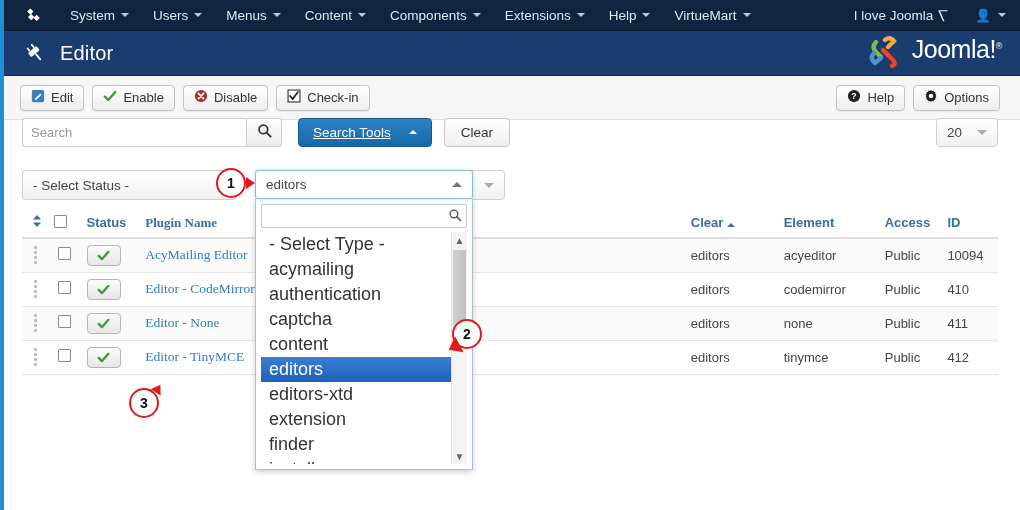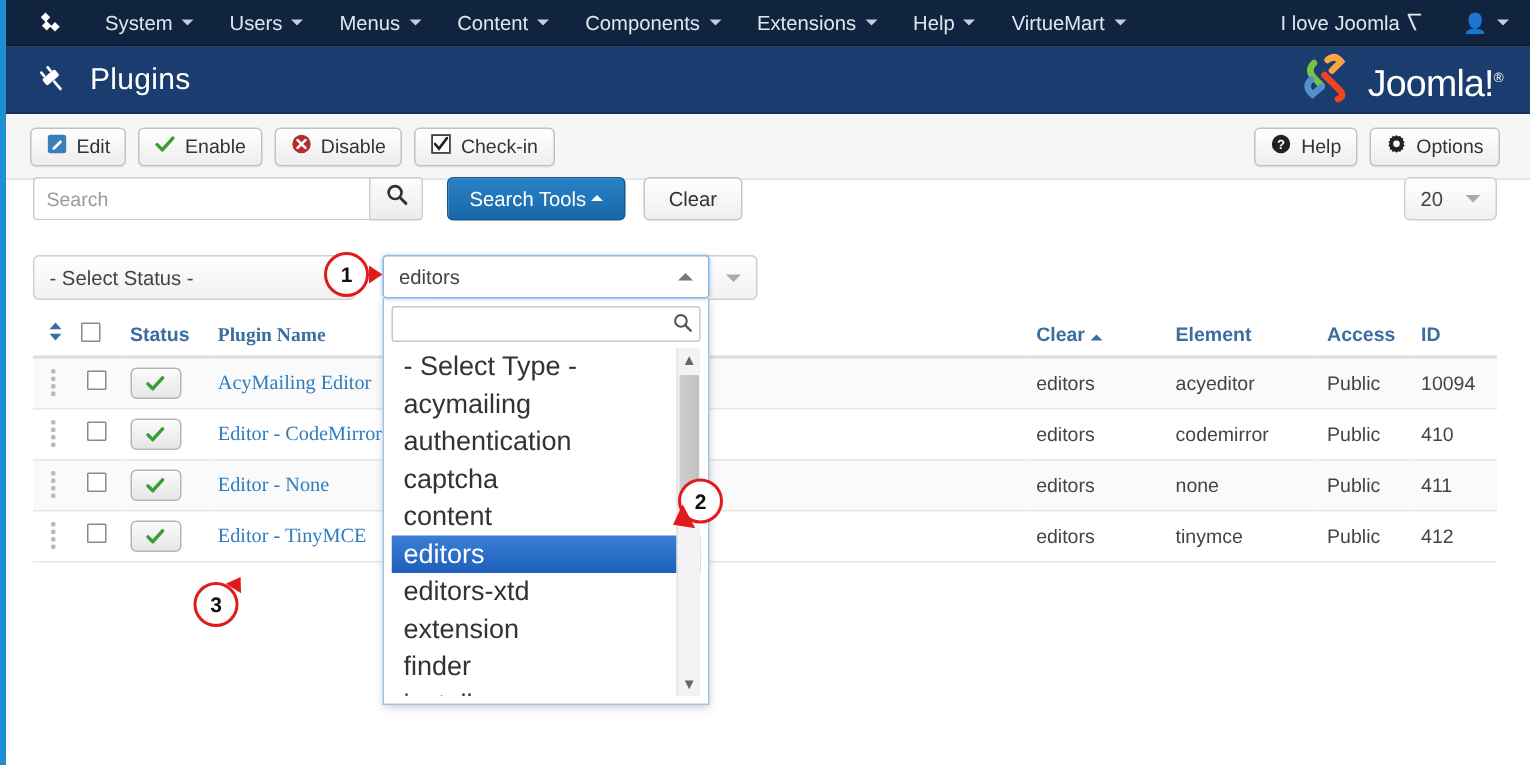--- a/index.html
+++ b/index.html
@@ -46,21 +46,21 @@
 
   
   .pagehead {
     position: absolute; left: 0; top: 31px; width: 1020px; height: 45px;
     background: #1a3c6e;
     display: flex; align-items: center;
     border-bottom: 1px solid #122c51;
   }
   .plug-icon { margin-left: 24px; width: 26px; display:flex; align-items:center; }
   .page-title { color: #fff; font-size: 20px; margin-left: 10px; font-weight: normal; letter-spacing: .2px;}
-  .joomla-logo { margin-left: auto; margin-right: 18px; display: flex; align-items: flex-end; }
+  .joomla-logo { margin-left: auto; margin-right: 18px; display: flex; align-items: flex-start; }
   .joomla-word { color: #fff; font-size: 25px; margin-left: 7px; letter-spacing: -0.5px; }
   .joomla-reg { font-size: 9px; vertical-align: super; }
 
   
   .toolbar {
     position: absolute; left: 0; top: 76px; width: 1020px; height: 44px;
     background: #f6f6f6; border-bottom: 1px solid #e0e0e0;
     display: flex; align-items: center; padding: 0 20px;
   }
   .btn {
@@ -85,24 +85,24 @@
     border-radius: 3px 0 0 3px; padding: 0 8px; font-size: 13px; color: #333;
     background: #fff; outline: none; font-family: "Liberation Sans", sans-serif;
   }
   .search-input::placeholder { color: #999; }
   .search-go {
     width: 36px; height: 29px; border: 1px solid #ccc; border-radius: 0 3px 3px 0;
     background: linear-gradient(#fdfdfd, #ececec); cursor: pointer;
     display: flex; align-items: center; justify-content: center;
   }
   .btn-primary {
-    height: 29px; display: inline-flex; align-items: center; gap: 3px;
+    height: 29px; display: inline-flex; align-items: center; gap: 18px;
     padding: 0 14px; font-size: 13.5px; color: #fff; margin-left: 16px;
     background: linear-gradient(#2a82c6, #1868a8);
-    border: 1px solid #15598f; border-radius: 4px; cursor: pointer;
+    border: 1px solid #15598f; border-radius: 4px; cursor: pointer; text-decoration: underline;
   }
   .caret-u-w {
     display: inline-block;
     border-left: 4px solid transparent; border-right: 4px solid transparent;
     border-bottom: 4px solid #fff;
   }
   .btn-clear {
     height: 29px; display: inline-flex; align-items: center; padding: 0 16px;
     font-size: 13.5px; color: #333; margin-left: 12px;
     background: linear-gradient(#ffffff, #efefef);
@@ -319,21 +319,21 @@
     <div class="plug-icon">
       <svg width="22" height="22" viewBox="0 0 24 24">
         <g fill="#ffffff" transform="rotate(-40 12 12)">
           <rect x="8" y="2" width="2" height="5" rx="1"></rect>
           <rect x="14" y="2" width="2" height="5" rx="1"></rect>
           <rect x="6" y="7" width="12" height="6" rx="1.5"></rect>
           <rect x="11" y="13" width="2" height="9" rx="1"></rect>
         </g>
       </svg>
     </div>
-    <div class="page-title">Plugins</div>
+    <div class="page-title">Editor</div>
     <div class="joomla-logo">
       <svg width="40" height="36" viewBox="0 0 40 36">
         <path d="M11 7 Q6 12 11 17 L16 22" stroke="#7ac143" stroke-width="4.4" fill="none" stroke-linecap="round"></path>
         <path d="M20 5 Q25 1 29 6 L23 12" stroke="#f9a541" stroke-width="4.4" fill="none" stroke-linecap="round"></path>
         <path d="M9 18 Q4 23 10 28 L16 23" stroke="#5091cd" stroke-width="4.4" fill="none" stroke-linecap="round"></path>
         <path d="M18 15 L28 25 Q32 29 27 31" stroke="#f44321" stroke-width="4.4" fill="none" stroke-linecap="round"></path>
       </svg>
       <div class="joomla-word">
         <span>Joomla!</span><span class="joomla-reg">®</span>
       </div>

